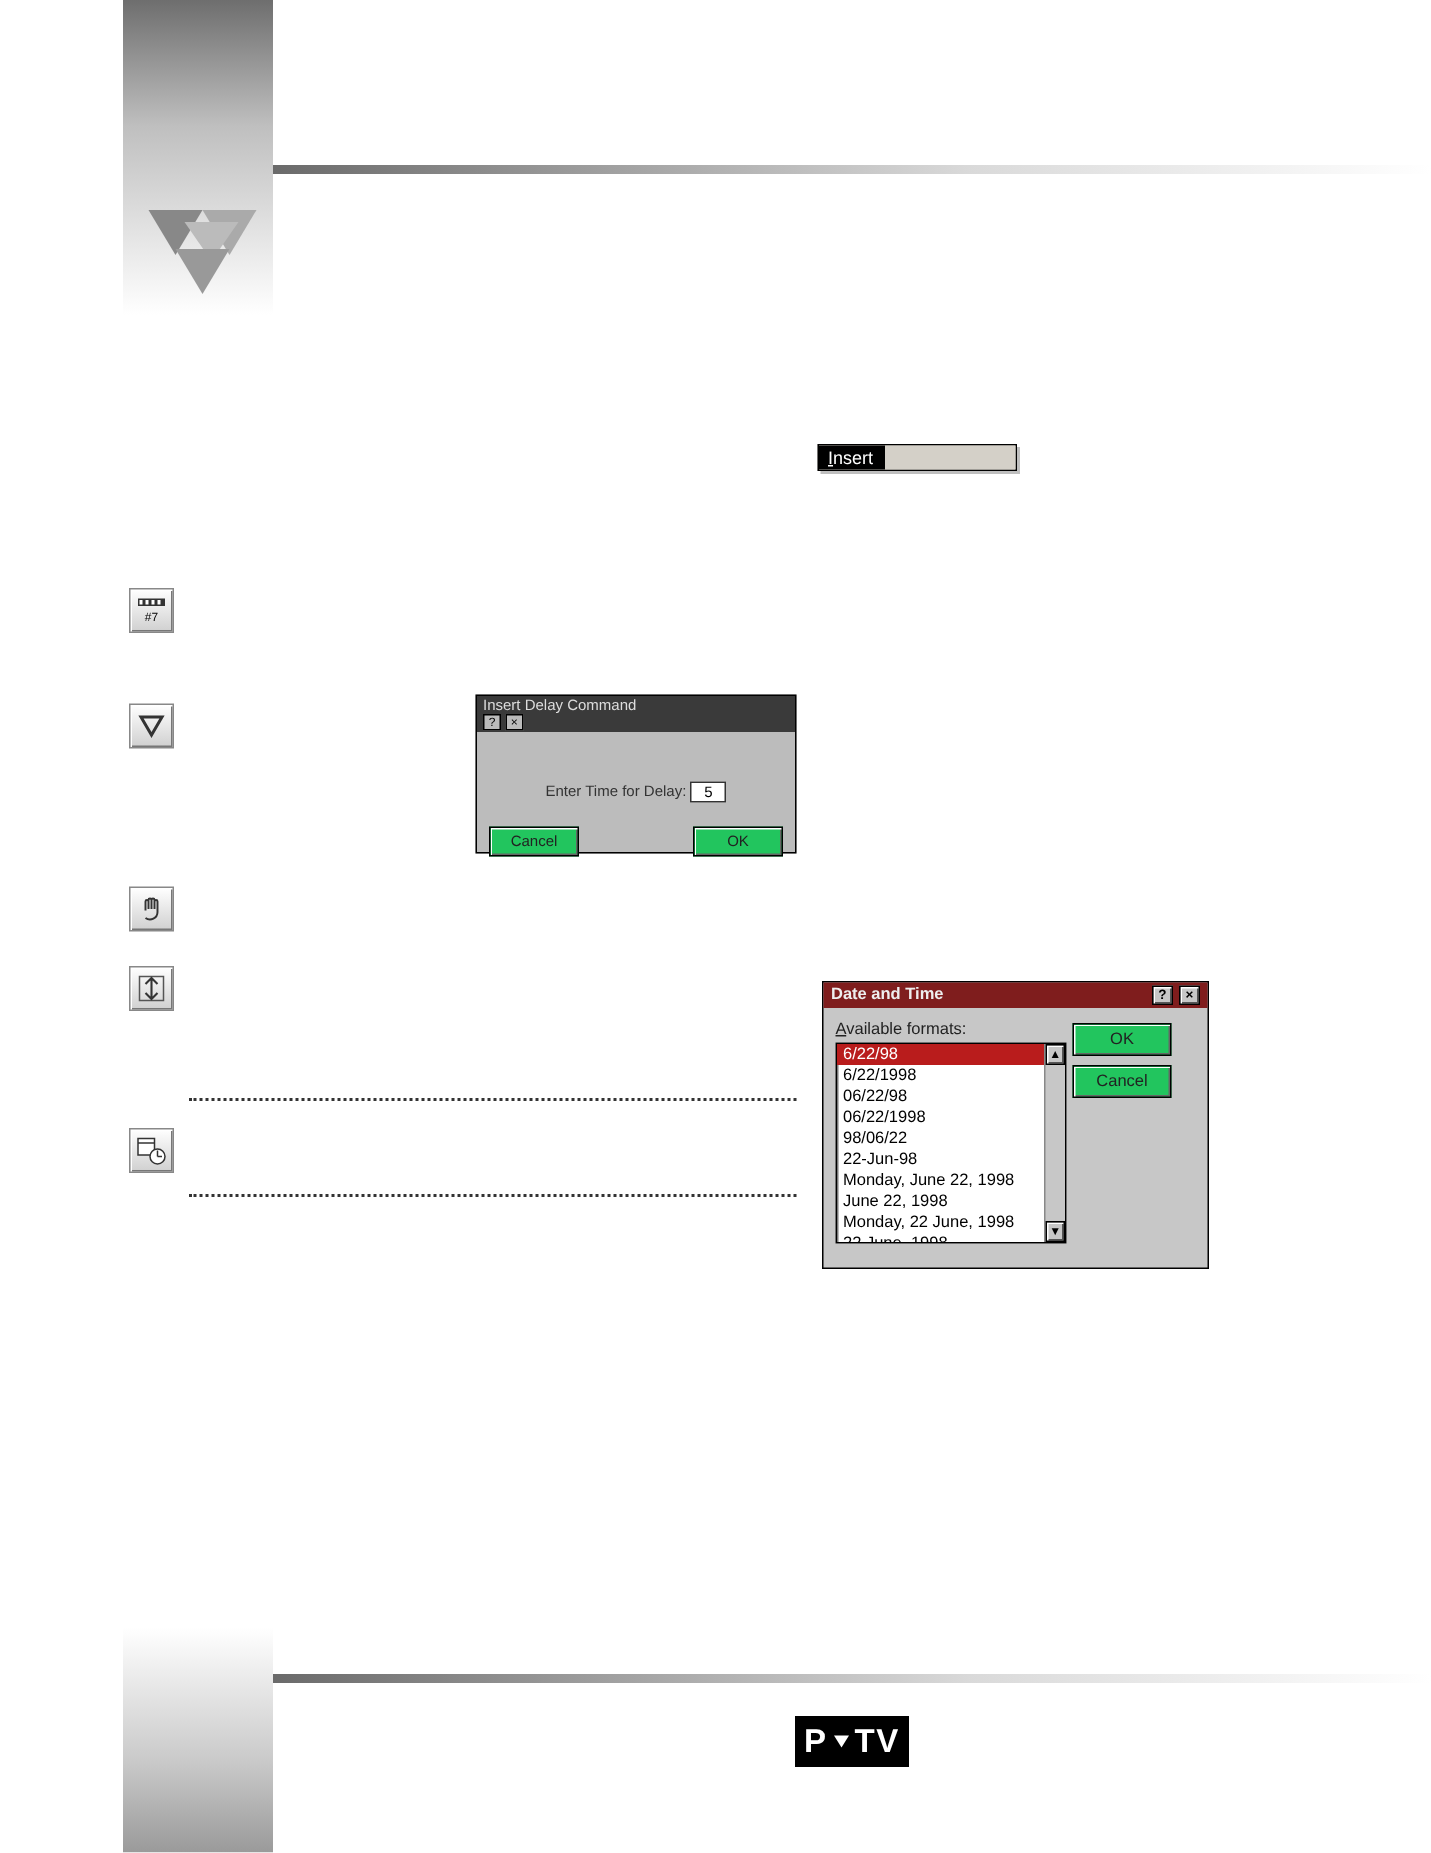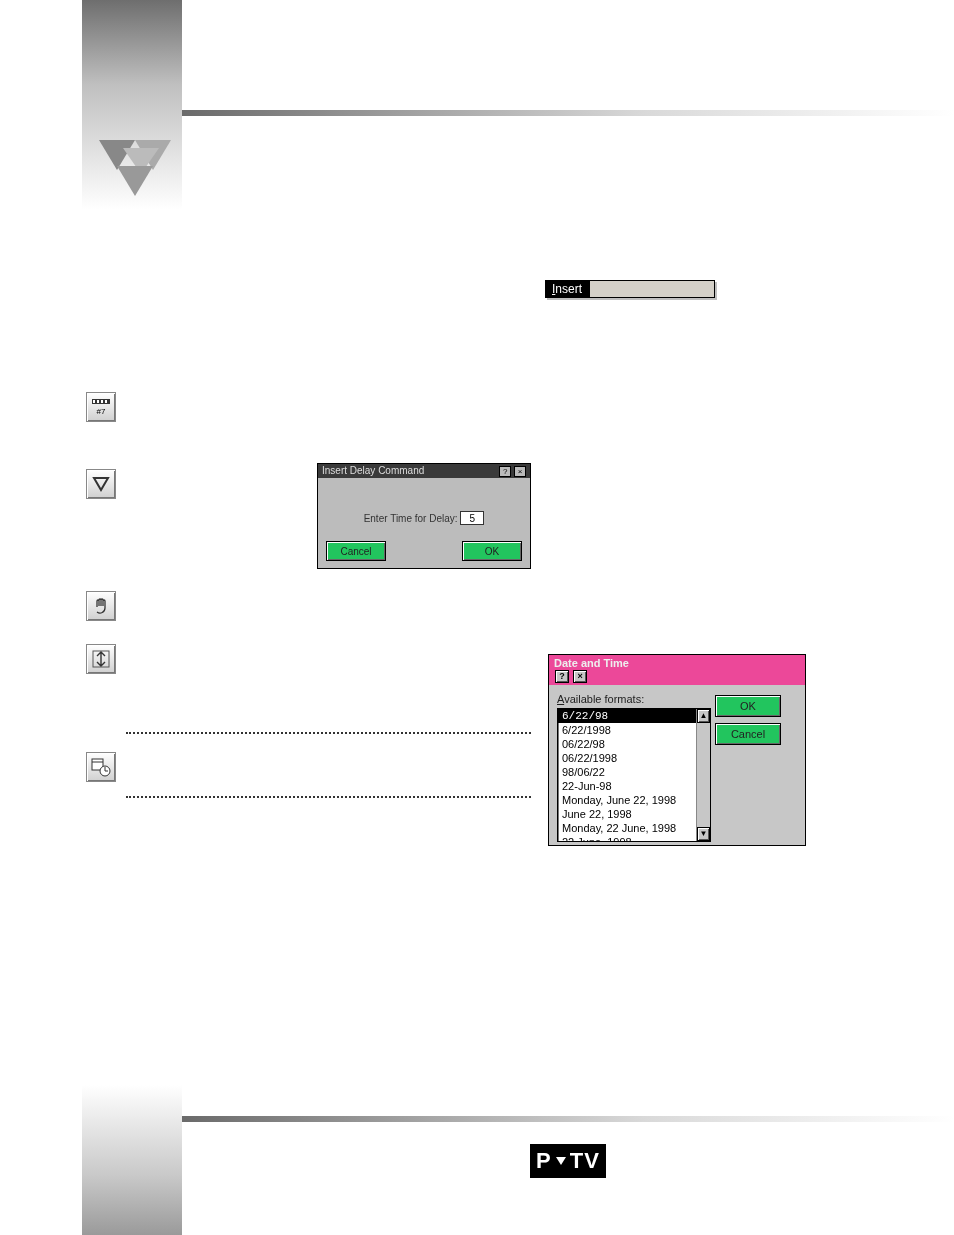--- a/index.html
+++ b/index.html
@@ -77,22 +77,22 @@
     display: flex;
     align-items: center;
     justify-content: center;
     color: #222;
   }
   .ticon svg { width: 22px; height: 22px; }
 
   
   .insert-menu {
     position: absolute;
-    left: 545px; top: 280px;
-    width: 170px;
+    left: 545px; top: 296px;
+    width: 133px;
     font-family: "MS Sans Serif", Tahoma, sans-serif;
     font-size: 12px;
     border: 1px solid #000;
     background: #d4d0c8;
     box-shadow: 2px 2px 0 rgba(0,0,0,0.25);
   }
   .insert-menu .title {
     background: #000080;
     color: #fff;
     padding: 1px 6px;
@@ -120,20 +120,21 @@
     font-family: "MS Sans Serif", Tahoma, sans-serif;
     font-size: 11px;
   }
   .dlg-delay .titlebar {
     background: #3a3a3a;
     color: #ddd;
     padding: 1px 4px;
     display: flex;
     justify-content: space-between;
     font-size: 10px;
+    flex-direction: column;
   }
   .dlg-delay .body {
     padding: 33px 8px 6px;
     text-align: center;
     color: #333;
     font-size: 10px;
   }
   .dlg-delay .body input {
     width: 24px; height: 14px;
     font-size: 10px;
@@ -161,28 +162,27 @@
   .dlg-dt {
     position: absolute;
     left: 548px; top: 654px;
     width: 258px; height: 192px;
     background: #c7c7c7;
     border: 1px solid #000;
     font-family: "MS Sans Serif", Tahoma, sans-serif;
     font-size: 11px;
   }
   .dlg-dt .titlebar {
-    background: #ec4899;
+    background: #7f1d1d;
     color: #eee;
     font-weight: bold;
     padding: 2px 5px;
     display: flex;
     justify-content: space-between;
     font-size: 11px;
-    flex-direction: column;
   }
   .dlg-dt .titlebar .winicons span {
     display:inline-block;
     width:14px;height:13px;
     background:#c7c7c7;
     border:1px solid #000;
     box-shadow: inset 1px 1px 0 #fff, inset -1px -1px 0 #555;
     font-size:9px;line-height:11px;text-align:center;color:#000;
     margin-left:1px;
   }
@@ -202,21 +202,21 @@
     background:#c7c7c7;
     border-left:1px solid #888;
   }
   .dlg-dt .listbox .scroll .arr {
     height:14px;background:#c7c7c7;border:1px solid #000;
     box-shadow: inset 1px 1px 0 #fff, inset -1px -1px 0 #555;
     font-size:8px;text-align:center;line-height:12px;
   }
   .dlg-dt .listbox .scroll .arr.bot{position:absolute;bottom:0;left:0;right:0;}
   .dlg-dt .listbox .item { padding: 1px 4px; white-space:nowrap; color:#000;}
-  .dlg-dt .listbox .item.sel { background: #000000; color:#fff;font-family:Liberation Mono, monospace; }
+  .dlg-dt .listbox .item.sel { background: #b91c1c; color:#fff; }
   .dlg-dt .btncol { display:flex; flex-direction:column; gap:6px; padding-top:2px;}
   .dlg-dt .btncol .winbtn { min-width:66px; height:22px; font-size:11px;}
 
   
   .dotline {
     position: absolute;
     left: 126px;
     width: 405px;
     height: 0;
     border-top: 2px dotted #333;

